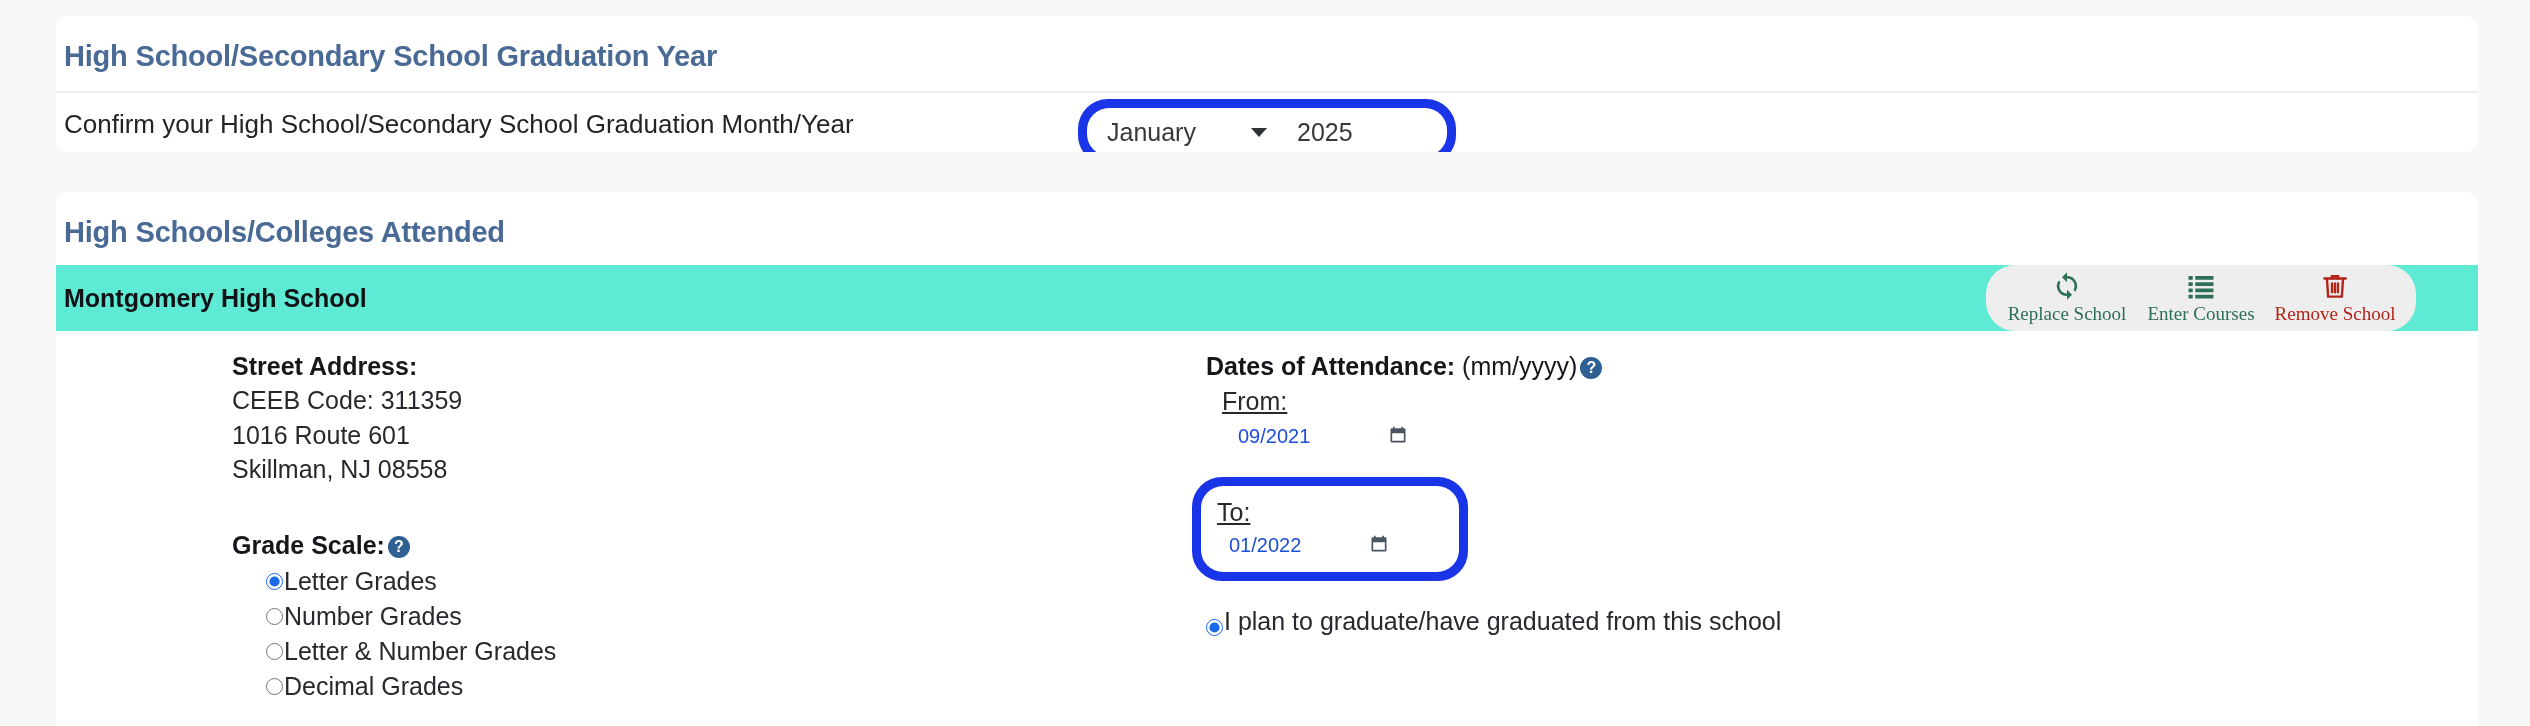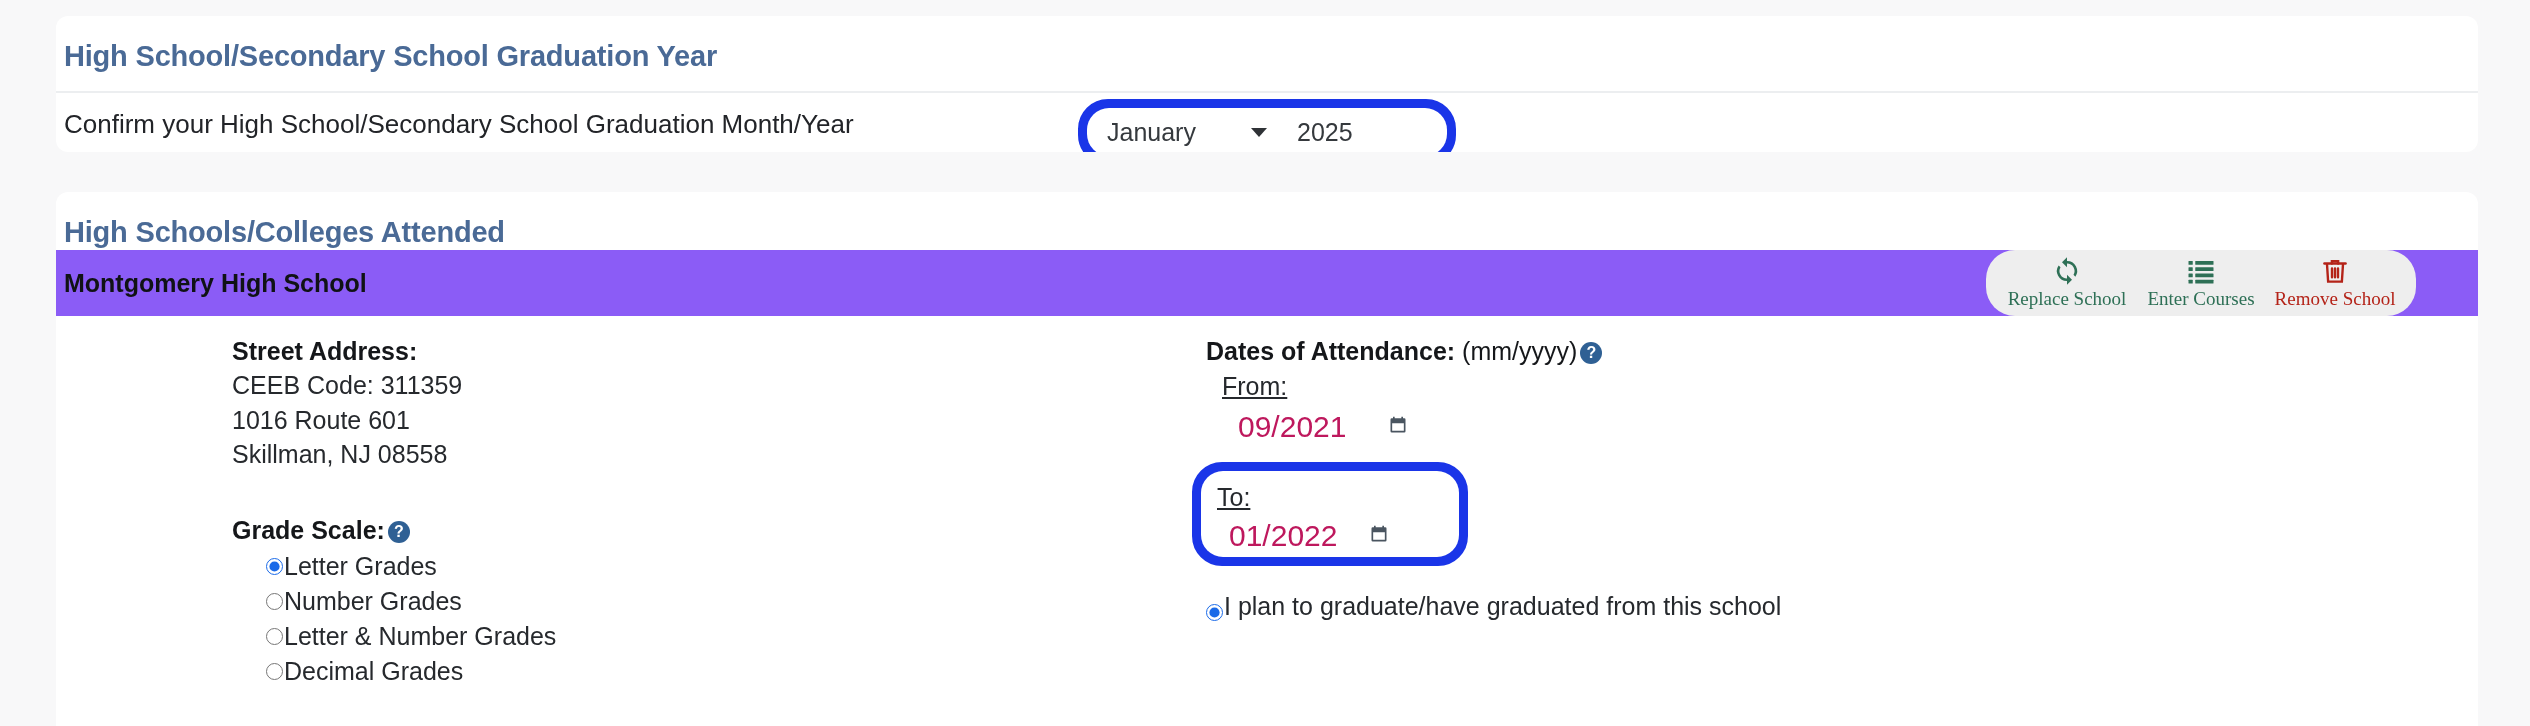--- a/index.html
+++ b/index.html
@@ -37,21 +37,21 @@
     color: #4a6a96;
     font-size: 29px;
     font-weight: 700;
     letter-spacing: -0.2px;
     padding: 24px 30px 18px 8px;
     border-bottom: 2px solid #eceef0;
     margin: 0 0 0 0;
   }
   .card-title.no-rule {
     border-bottom: none;
-    padding-bottom: 1px;
+    padding-bottom: 16px;
   }
 
   
   .card-grad {
     height: 136px;
     margin-top: 16px;
   }
   .grad-row {
     display: flex;
     align-items: flex-start;
@@ -129,21 +129,21 @@
     padding: 0 4px 0 14px;
   }
 
   
   .card-schools {
     margin-top: 40px;
     min-height: 560px;
   }
 
   .school-header {
-    background: #8b5cf6;
+    background: #5eead4;
     height: 66px;
     display: flex;
     align-items: center;
     position: relative;
   }
   .school-name {
     font-size: 25px;
     font-weight: 700;
     color: #101215;
     padding-left: 8px;
@@ -255,22 +255,22 @@
     line-height: 1.5;
     text-decoration: underline;
   }
   .date-row {
     display: flex;
     align-items: center;
     padding-left: 32px;
     margin-top: 4px;
   }
   .date-val {
-    font-size: 30px;
-    color: #be185d;
+    font-size: 20px;
+    color: #1d4ed8;
     width: 150px;
   }
   .cal-icon {
     font-size: 19px;
     color: #4a5560;
     cursor: pointer;
     line-height: 1;
   }
 
   .to-hl {

